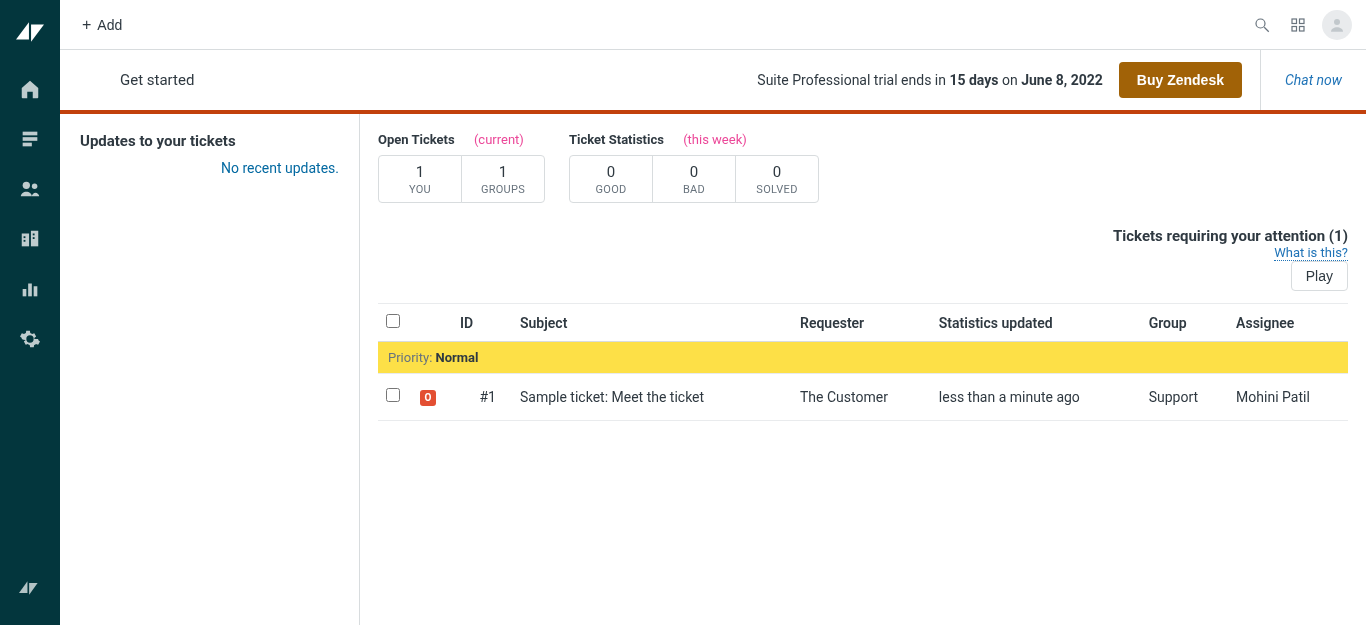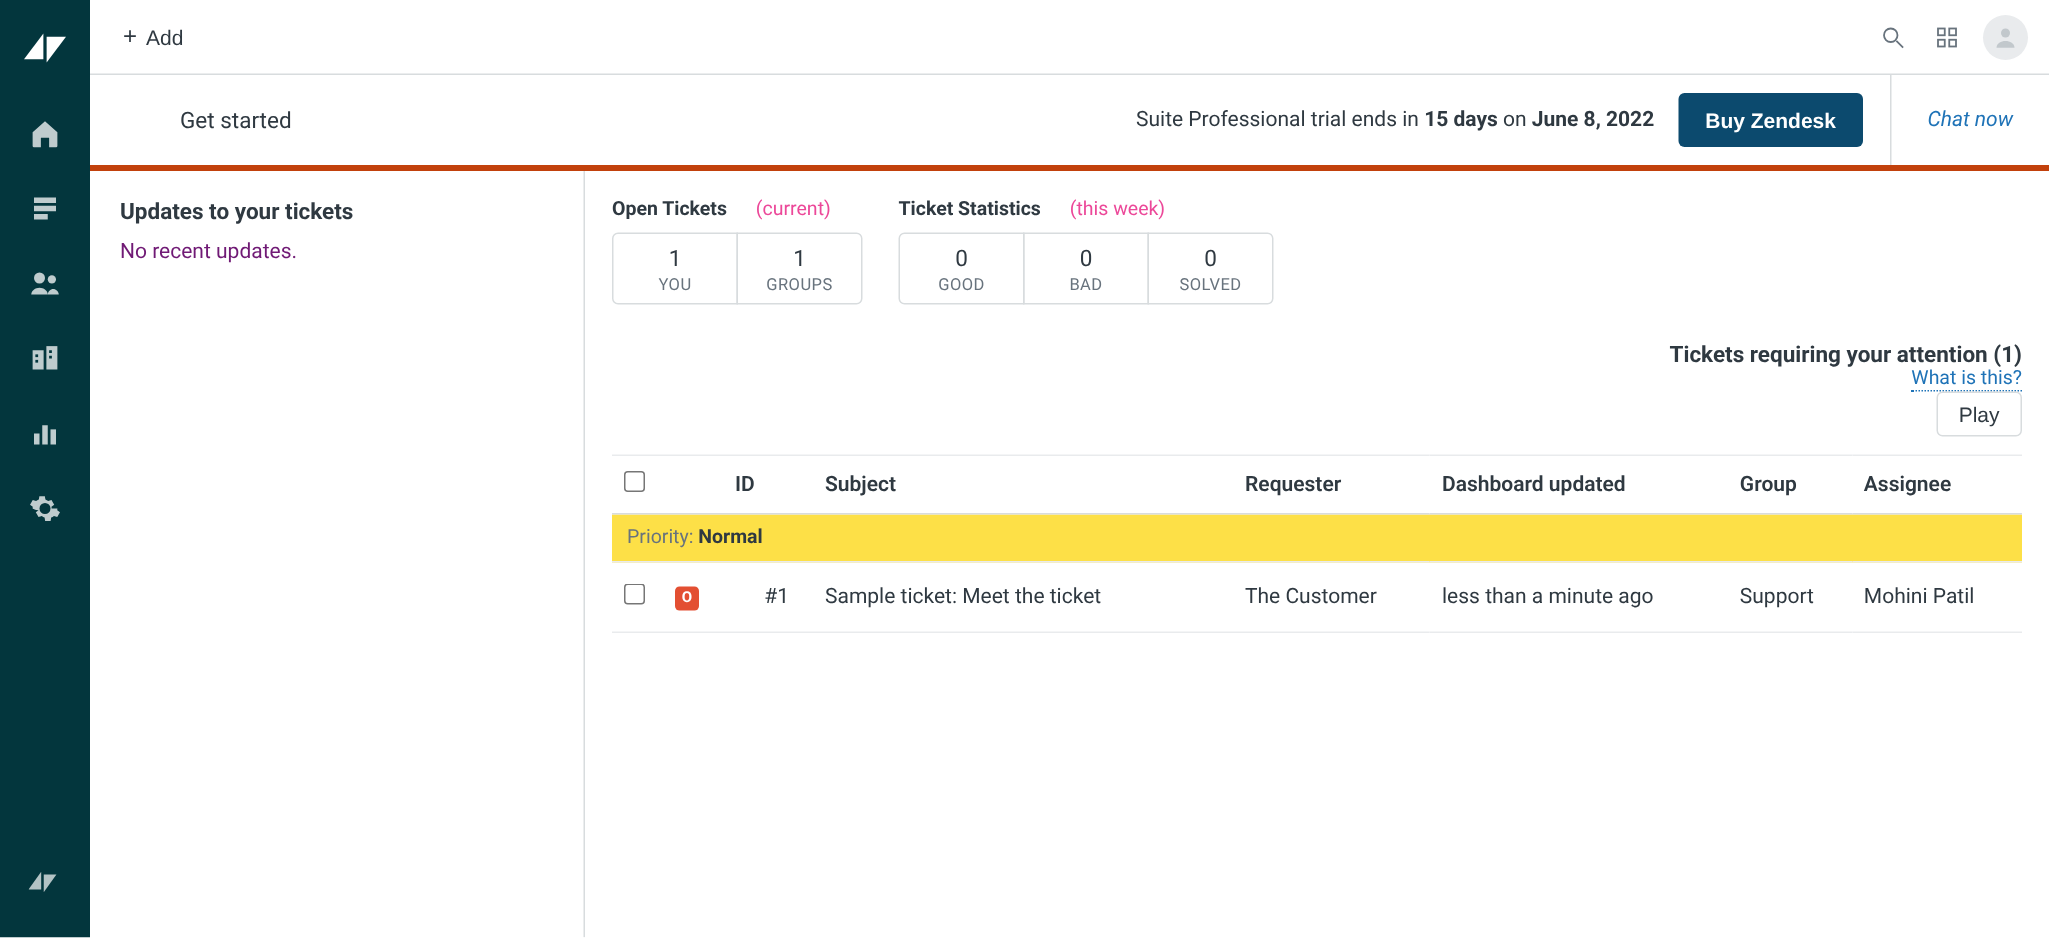--- a/index.html
+++ b/index.html
@@ -30,28 +30,28 @@
 
   
   .subheader { display: flex; align-items: center; border-bottom: 4px solid #c2410c; height: 64px; padding-left: 60px; }
   .tabs { display: flex; gap: 40px; height: 100%; align-items: center; }
   .tab { height: 100%; display: flex; align-items: center; font-size: 15px; color: #2f3941; cursor: pointer; position: relative; }
   .tab.active { color: #1f73b7; font-weight: 600; }
   .tab.active::after { content: ""; position: absolute; left: -12px; right: -12px; bottom: 0; height: 3px; background: #1f73b7; }
   .subheader-spacer { flex: 1; }
   .trial-info { font-size: 14px; color: #2f3941; padding-right: 16px; }
   .trial-info .bold { font-weight: 700; }
-  .buy-btn { background: #0c4a6e; color: #fff; border: none; border-radius: 4px; padding: 10px 18px; font-size: 14px; font-weight: 600; cursor: pointer; margin-right: 18px; }
+  .buy-btn { background: #a16207; color: #fff; border: none; border-radius: 4px; padding: 10px 18px; font-size: 14px; font-weight: 600; cursor: pointer; margin-right: 18px; }
   .chat-link { color: #1f73b7; font-size: 14px; cursor: pointer; padding: 0 24px; border-left: 1px solid #d8dcde; height: 100%; display: flex; align-items: center; font-style: italic; }
 
   
   .content { flex: 1; display: flex; overflow: hidden; }
-  .updates-panel { width: 330px; border-right: 1px solid #d8dcde; padding: 18px 20px; }
+  .updates-panel { width: 300px; border-right: 1px solid #d8dcde; padding: 18px 20px; }
   .updates-panel h3 { font-size: 15px; font-weight: 700; margin-bottom: 10px; }
-  .updates-panel p { font-size: 14px; color: #701a75; }
+  .updates-panel p { font-size: 14px; color: #0369a1; text-align: right; }
 
   .dashboard { flex: 1; padding: 18px 18px 0 18px; overflow: auto; }
 
   
   .stats-row { display: flex; gap: 24px; margin-bottom: 24px; align-items: flex-start; }
   .stats-group { }
   .stats-label { font-size: 13px; margin-bottom: 8px; }
   .stats-label .strong { font-weight: 700; color: #2f3941; }
   .stats-label .muted { color: #ec4899; margin-left: 16px; }
   .stat-boxes { display: flex; }
@@ -243,21 +243,21 @@
       </div>
 
       <table class="ttable">
         <thead>
           <tr>
             <th class="chk"><input type="checkbox" style=""></th>
             <th class="status-cell"></th>
             <th class="id-col" style="text-align:left;padding-right:16px;">ID</th>
             <th class="subject-col">Subject</th>
             <th>Requester</th>
-            <th>Dashboard updated</th>
+            <th>Statistics updated</th>
             <th>Group</th>
             <th>Assignee</th>
           </tr>
         </thead>
         <tbody>
           <tr class="priority-row">
             <td colspan="8">
               <span class="plabel">Priority: </span><span class="pval">Normal</span>
             </td>
           </tr>

